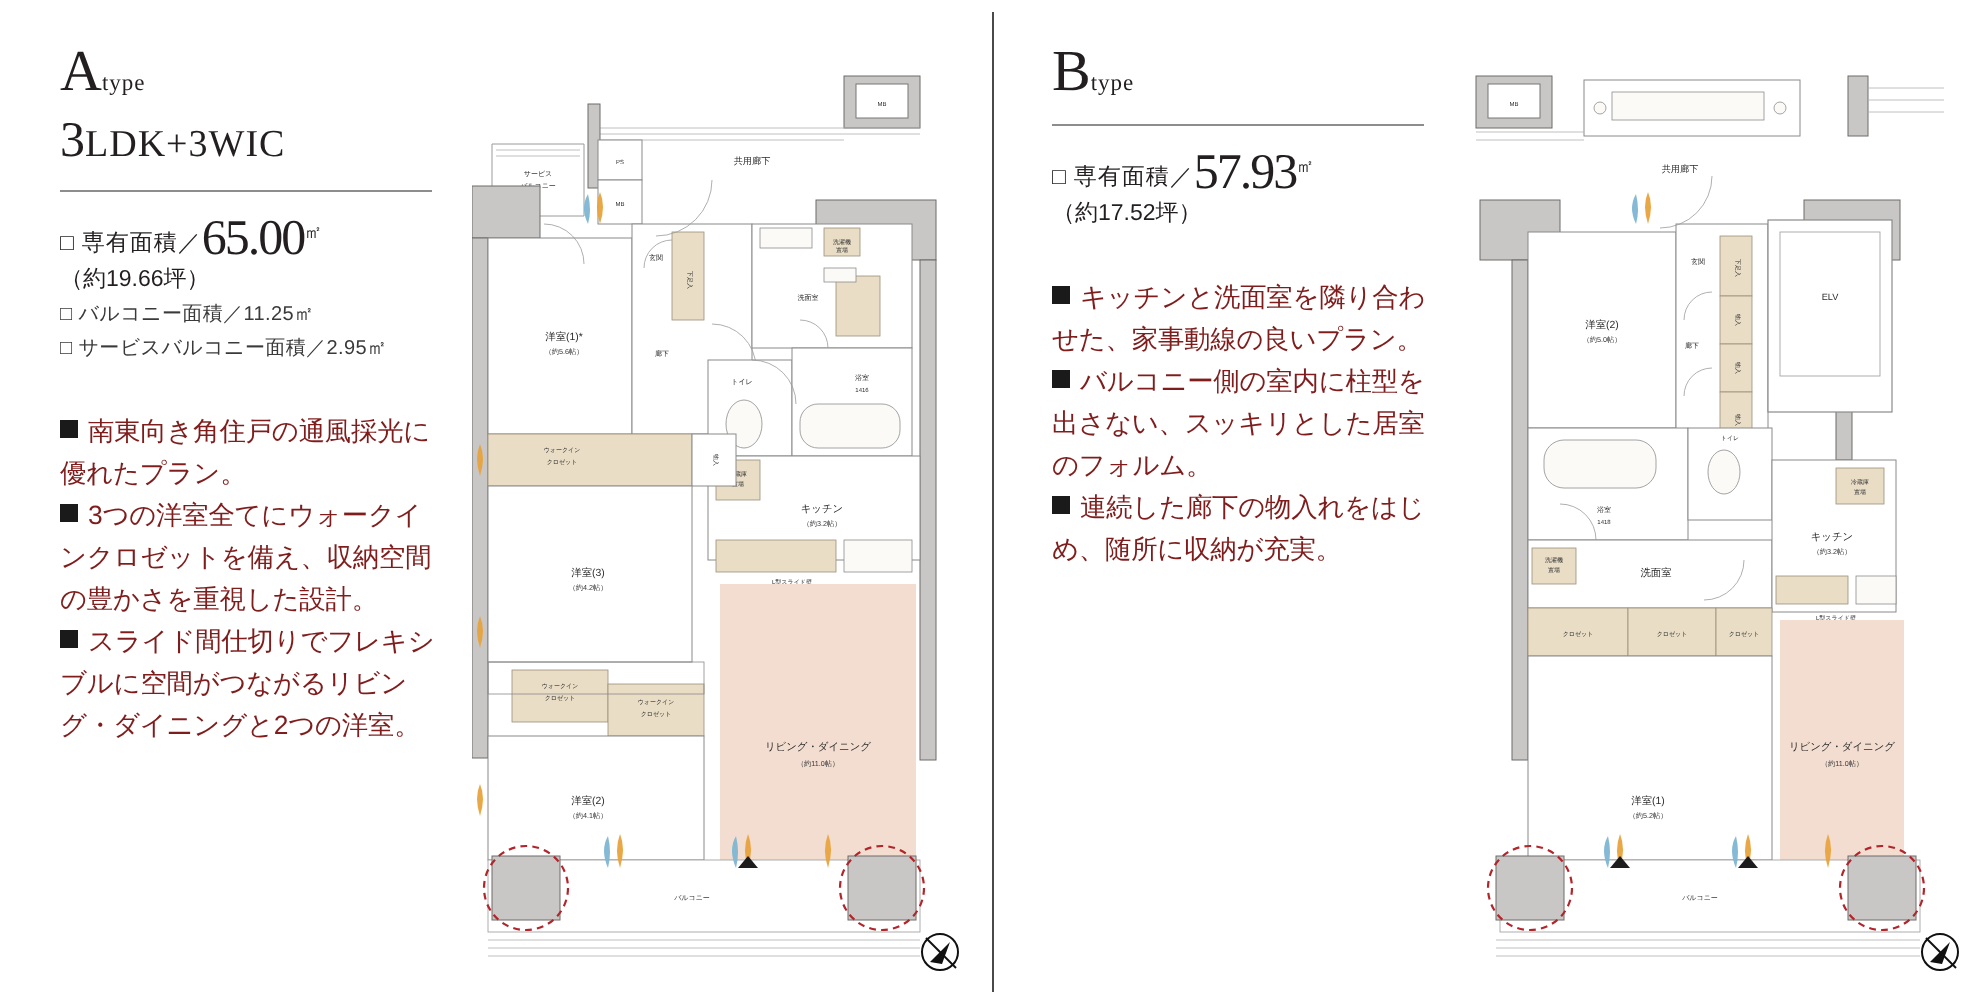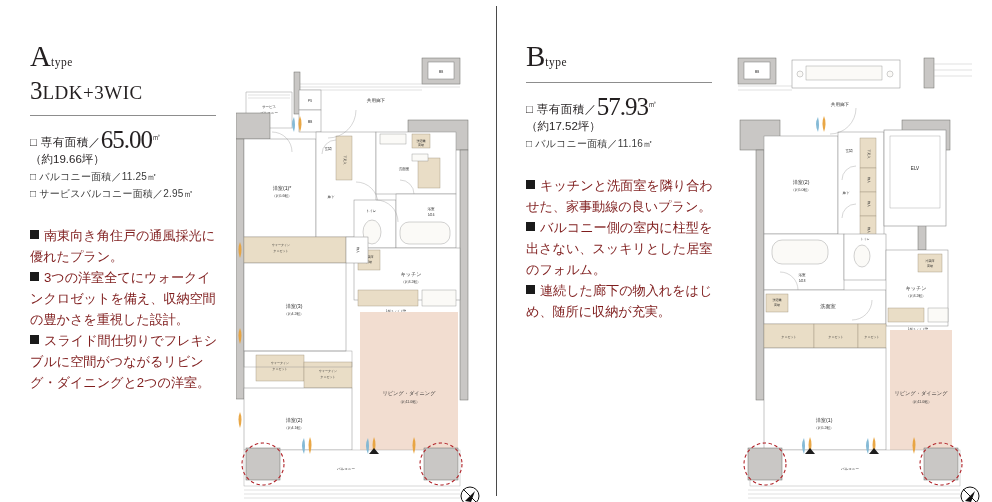--- a/index.html
+++ b/index.html
@@ -4,21 +4,21 @@
 <style>
   html,body{margin:0;padding:0;}
   body{
     width:992px;height:502px;background:#ffffff;
     font-family:"Liberation Sans","DejaVu Sans",sans-serif;
     color:#231f20;overflow:hidden;position:relative;
   }
   .page{position:absolute;inset:0;}
   .divider{position:absolute;left:496px;top:6px;width:1px;height:490px;background:#4a4a4a;}
 
-  .panel{position:absolute;top:0;width:496px;height:414px;margin-top:20px;}
+  .panel{position:absolute;top:0;width:496px;height:414px;}
   .panel.left{left:0;}
   .panel.right{left:496px;border-radius:12px;}
 
   
   .txtcol{position:absolute;left:30px;top:22px;width:196px;}
   .type-line{font-family:"Liberation Serif","DejaVu Serif",serif;white-space:nowrap;}
   .type-letter{font-size:29px;letter-spacing:0px;line-height:1;}
   .type-sub{font-size:11.5px;letter-spacing:.5px;}
   .plan-line{font-family:"Liberation Serif","DejaVu Serif",serif;margin-top:7px;white-space:nowrap;}
   .plan-num{font-size:25px;line-height:1;}
@@ -243,21 +243,20 @@
       <div class="type-line">
         <span class="type-letter">B</span><span class="type-sub">type</span>
       </div>
       <div class="rule"></div>
 
       <div class="area-row">
         <span class="area-label">□ 専有面積／</span><span class="area-big">57.93</span><span class="area-unit">㎡</span>
       </div>
       <span class="area-tsubo">（約17.52坪）</span>
 
-      <div class="sub-area">□ バルコニー面積／11.16㎡</div>
 
       <div class="desc">
         <p><span class="bullet"></span><span>キッチンと洗面室を隣り合わせた、家事動線の良いプラン。</span></p>
         <p><span class="bullet"></span><span>バルコニー側の室内に柱型を出さない、スッキリとした居室のフォルム。</span></p>
         <p><span class="bullet"></span><span>連続した廊下の物入れをはじめ、随所に収納が充実。</span></p>
       </div>
     </div>
 
     <div class="plan">
       <svg width="250" height="462" viewBox="0 0 250 462">

